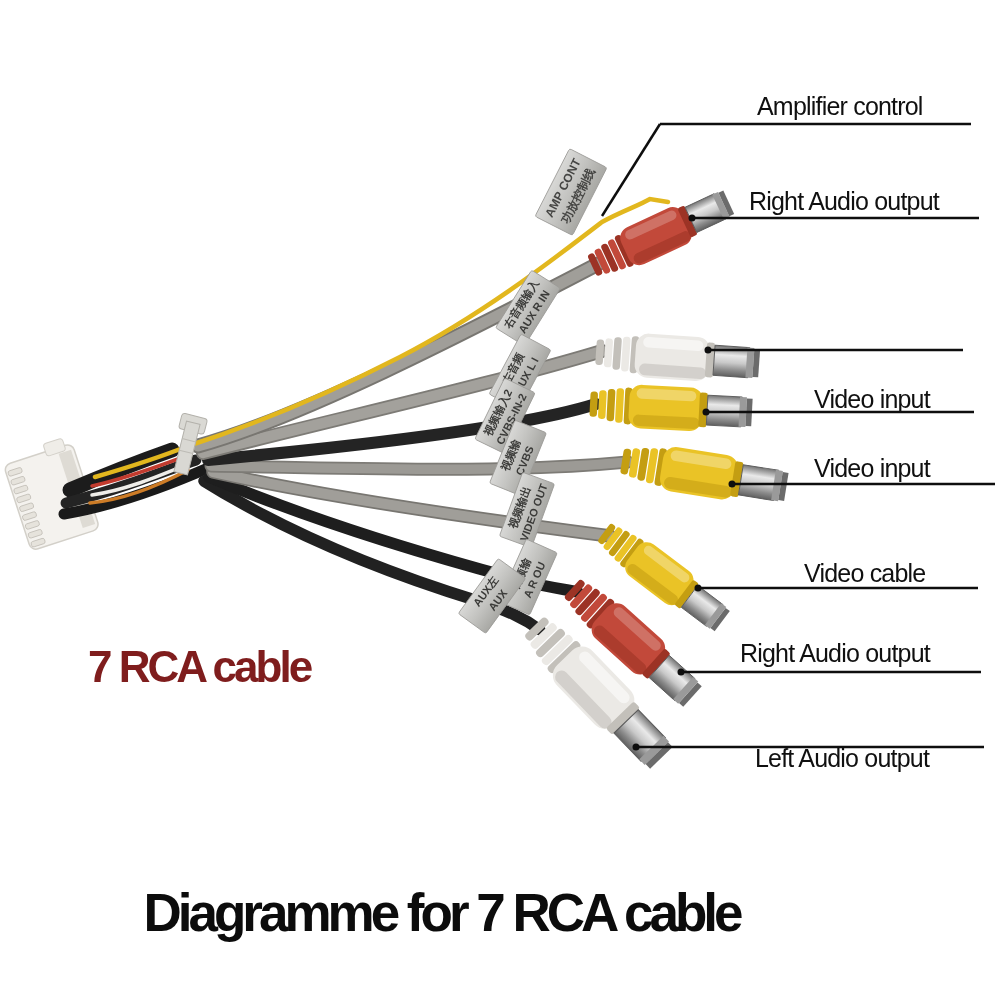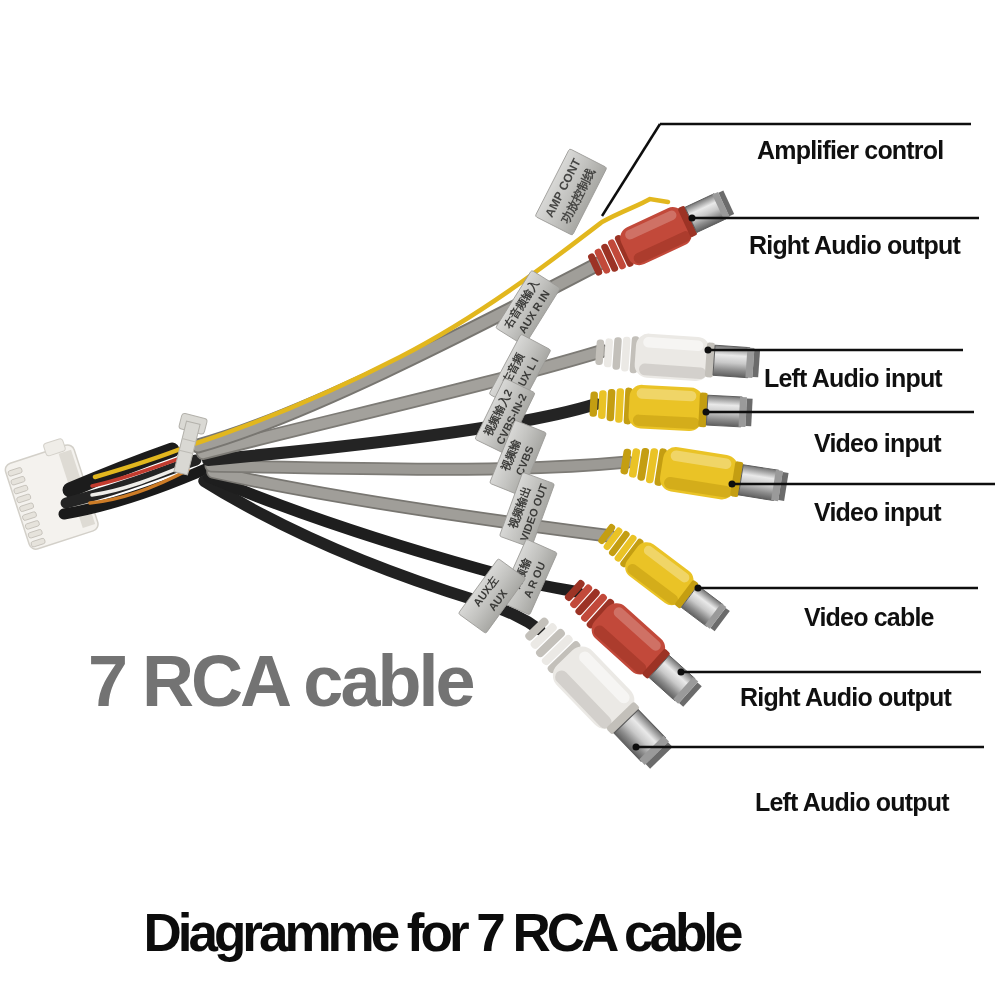--- a/index.html
+++ b/index.html
@@ -1,24 +1,24 @@
 <!DOCTYPE html>
 <html><head>
 <meta charset="utf-8">
 <style>
   html,body{margin:0;padding:0;background:#ffffff;}
   .page{position:relative;width:1000px;height:1000px;background:#ffffff;overflow:hidden;
         font-family:"Liberation Sans",sans-serif;}
   .photo-svg{position:absolute;left:0;top:0;}
-  .ann-label{position:absolute;font-weight:700;font-size:25px;letter-spacing:-0.8px;
-             color:#101010;white-space:nowrap;line-height:1;margin-top:44px;}
-  .caption{position:absolute;left:88px;top:645px;font-weight:700;font-size:72px;
-           letter-spacing:-3px;color:#737373;white-space:nowrap;line-height:1;}
+  .ann-label{position:absolute;font-weight:400;font-size:25px;letter-spacing:-0.8px;
+             color:#101010;white-space:nowrap;line-height:1;}
+  .caption{position:absolute;left:88px;top:645px;font-weight:700;font-size:44px;
+           letter-spacing:-3px;color:#7f1d1d;white-space:nowrap;line-height:1;}
   .title{position:absolute;left:0;top:886px;width:883px;text-align:center;font-weight:700;
-         font-size:53px;letter-spacing:-4px;color:#0c0c0c;white-space:nowrap;line-height:1;margin-top:20px;}
+         font-size:53px;letter-spacing:-4px;color:#0c0c0c;white-space:nowrap;line-height:1;}
   .plug-red{fill:#c2493a;}   .plug-red-d{fill:#9c3325;}
   .plug-yel{fill:#eac326;}   .plug-yel-d{fill:#c49e12;}
   .plug-wht{fill:#ebe9e5;}   .plug-wht-d{fill:#c3c0ba;}
   .ann-line{stroke:#0e0e0e;stroke-width:2.5;}
   .ann-dot{fill:#0e0e0e;}
   .tag-rect{fill:url(#tagGrad);stroke:#9b9a96;stroke-width:0.8;}
   .tag-text{font-family:"Liberation Sans",sans-serif;font-weight:700;font-size:11px;fill:#3b3b39;}
   .tag-text-lg{font-family:"Liberation Sans",sans-serif;font-weight:700;font-size:12px;fill:#454543;}
 </style>
 </head>
@@ -259,21 +259,20 @@
       <circle class="ann-dot" cx="698" cy="588" r="3.5"></circle>
       <line class="ann-line" x1="680" y1="672" x2="981" y2="672"></line>
       <circle class="ann-dot" cx="681" cy="672" r="3.5"></circle>
       <line class="ann-line" x1="635" y1="747" x2="984" y2="747"></line>
       <circle class="ann-dot" cx="636" cy="747" r="3.5"></circle>
     </g>
   </svg>
 
   <div class="ann-label" style="left:757px;top:94px">Amplifier control</div>
   <div class="ann-label" style="left:749px;top:189px">Right Audio output</div>
-  <div class="ann-label" style="left:764px;top:322px">Left Audio input</div>
   <div class="ann-label" style="left:814px;top:387px">Video input</div>
   <div class="ann-label" style="left:814px;top:456px">Video input</div>
   <div class="ann-label" style="left:804px;top:561px">Video cable</div>
   <div class="ann-label" style="left:740px;top:641px">Right Audio output</div>
   <div class="ann-label" style="left:755px;top:746px">Left Audio output</div>
 
   <div class="caption">7 RCA cable</div>
   <div class="title">Diagramme for 7 RCA cable</div>
 
 </div>

